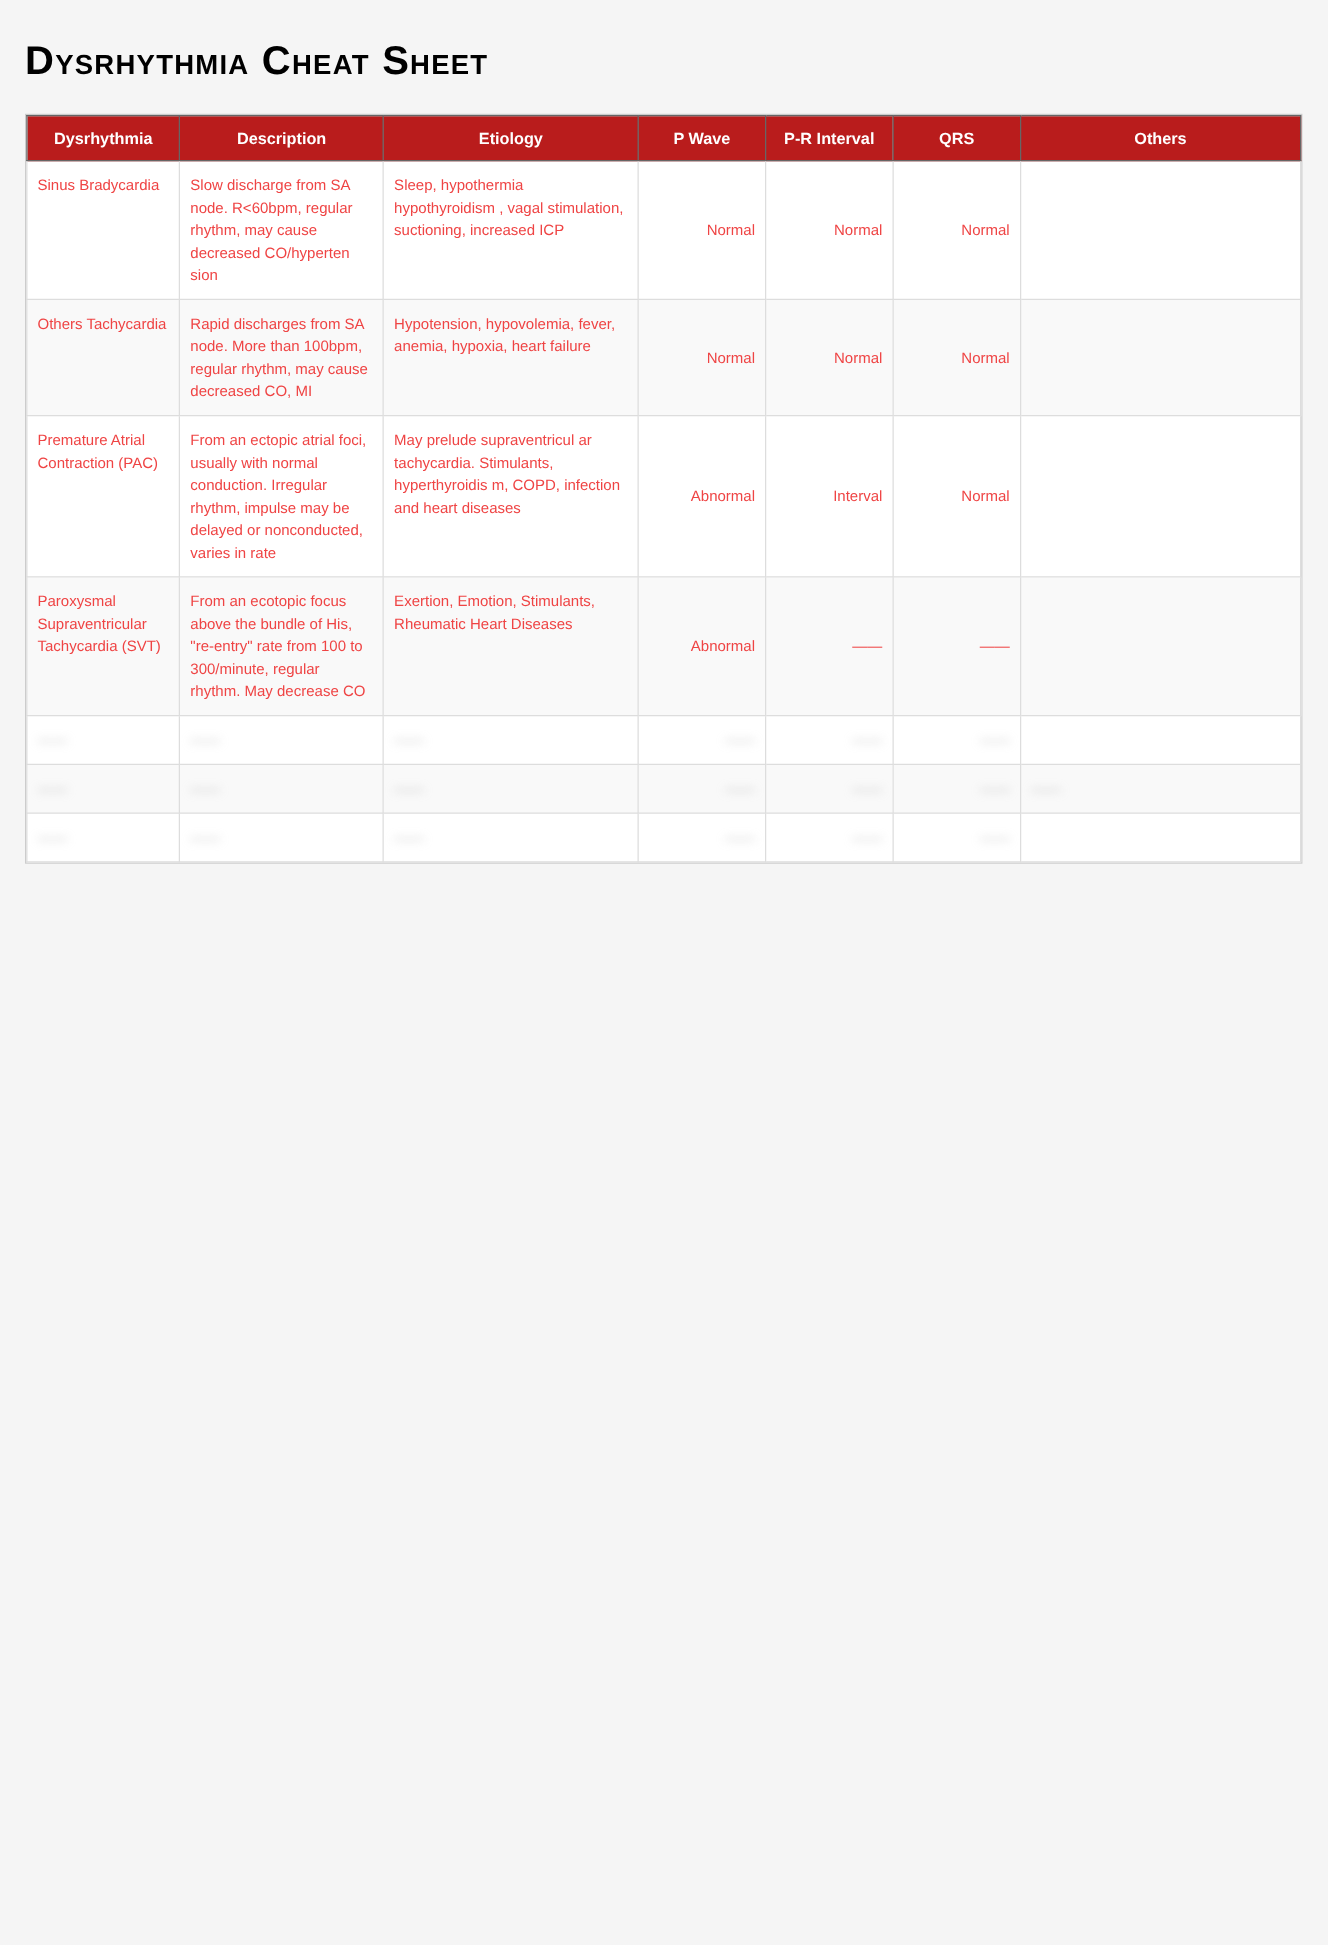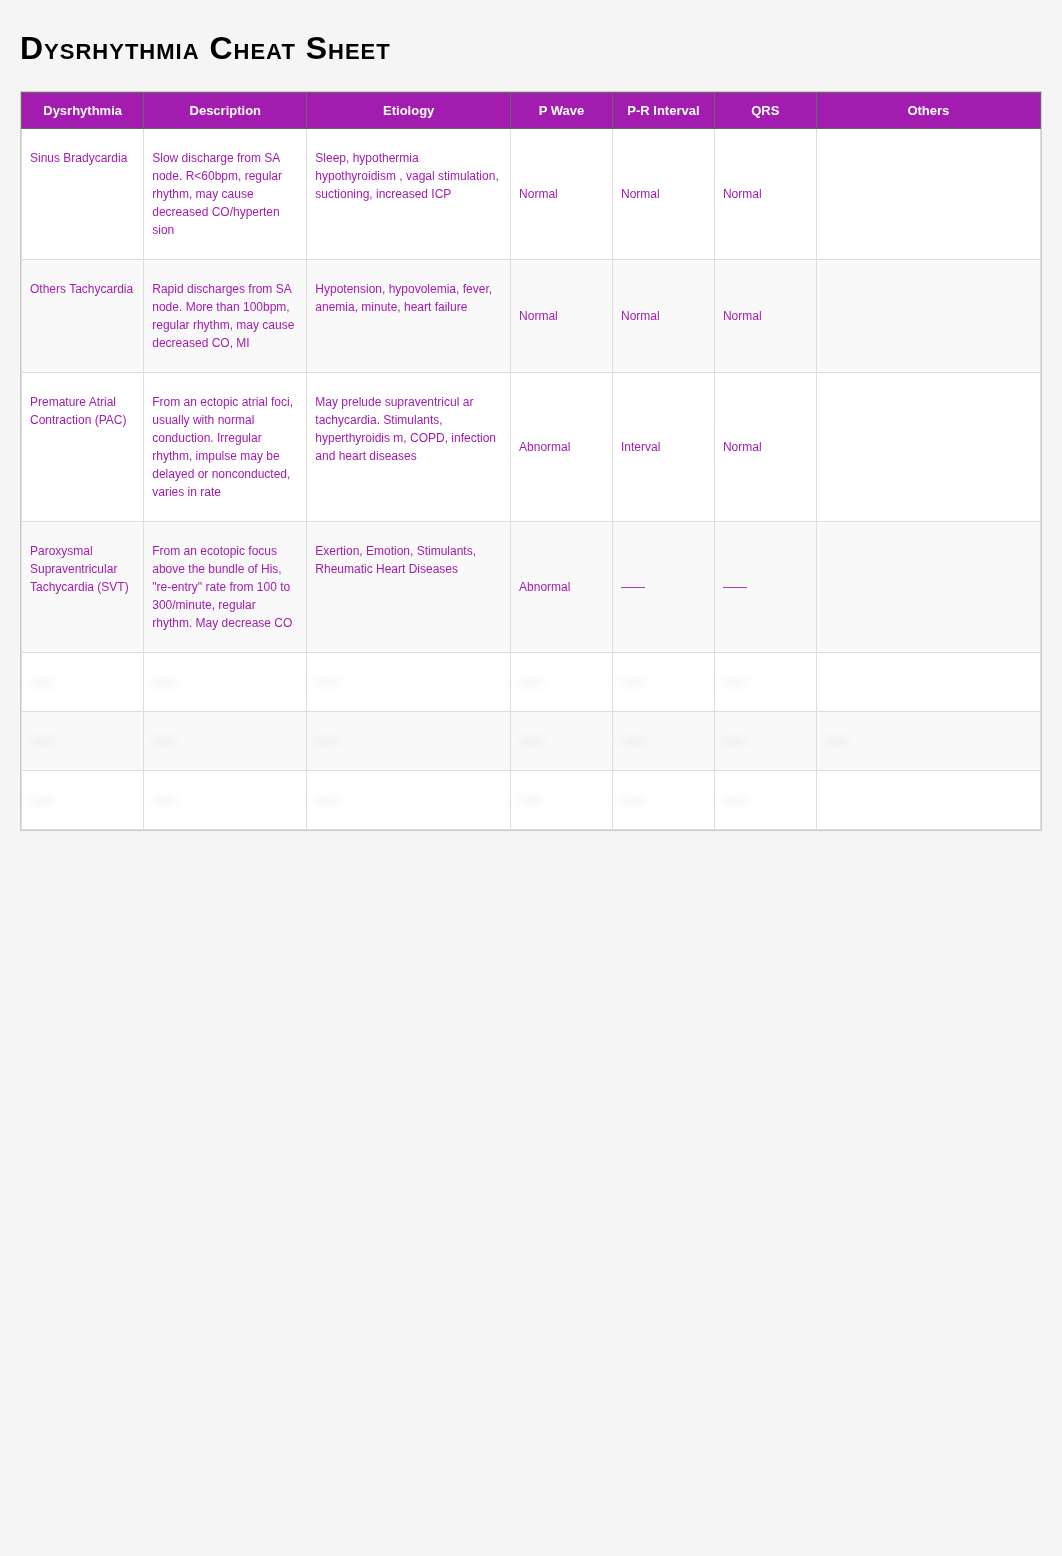--- a/index.html
+++ b/index.html
@@ -22,47 +22,47 @@
       width: 100%;
       border-collapse: collapse;
       background: #fff;
       border: 1px solid #ccc;
     }
     table {
       width: 100%;
       border-collapse: collapse;
     }
     thead tr {
-      background: #a21caf;
+      background: #b91c1c;
       color: #fff;
     }
     thead th {
       padding: 10px 8px;
       font-size: 13px;
       font-weight: bold;
       text-align: center;
       border: 1px solid #666;
     }
     tbody tr {
       border-bottom: 1px solid #ccc;
       vertical-align: top;
     }
     tbody tr:nth-child(even) {
       background: #f9f9f9;
     }
     tbody td {
-      padding: 20px 8px;
+      padding: 10px 8px;
       font-size: 12px;
-      color: #a21caf;
+      color: #ef4444;
       border: 1px solid #ddd;
       vertical-align: top;
       line-height: 1.5;
     }
     td.center {
-      text-align: left;
+      text-align: right;
       vertical-align: middle;
     }
     .blurred {
       filter: blur(4px);
       color: #aaa;
       user-select: none;
     }
     .col-dysrhythmia { width: 12%; }
     .col-description { width: 16%; }
     .col-etiology    { width: 20%; }
@@ -95,21 +95,21 @@
           <td class="col-description" style="white-space: pre-wrap;">Slow discharge from SA node. R&lt;60bpm, regular rhythm, may cause decreased CO/hyperten sion</td>
           <td class="col-etiology" style="white-space: pre-wrap;">Sleep, hypothermia hypothyroidism , vagal stimulation, suctioning, increased ICP</td>
           <td class="col-pwave center" style="white-space: pre-wrap;">Normal</td>
           <td class="col-pr center" style="white-space: pre-wrap;">Normal</td>
           <td class="col-qrs center" style="white-space: pre-wrap;">Normal</td>
           <td class="col-others" style="white-space: pre-wrap;"></td>
         </tr>
         <tr>
           <td class="col-dysrhythmia" style="white-space: pre-wrap;">Others Tachycardia</td>
           <td class="col-description" style="white-space: pre-wrap;">Rapid discharges from SA node. More than 100bpm, regular rhythm, may cause decreased CO, MI</td>
-          <td class="col-etiology" style="white-space: pre-wrap;">Hypotension, hypovolemia, fever, anemia, minute, heart failure</td>
+          <td class="col-etiology" style="white-space: pre-wrap;">Hypotension, hypovolemia, fever, anemia, hypoxia, heart failure</td>
           <td class="col-pwave center" style="white-space: pre-wrap;">Normal</td>
           <td class="col-pr center" style="white-space: pre-wrap;">Normal</td>
           <td class="col-qrs center" style="white-space: pre-wrap;">Normal</td>
           <td class="col-others" style="white-space: pre-wrap;"></td>
         </tr>
         <tr>
           <td class="col-dysrhythmia" style="white-space: pre-wrap;">Premature Atrial Contraction (PAC)</td>
           <td class="col-description" style="white-space: pre-wrap;">From an ectopic atrial foci, usually with normal conduction. Irregular rhythm, impulse may be delayed or nonconducted, varies in rate</td>
           <td class="col-etiology" style="white-space: pre-wrap;">May prelude supraventricul ar tachycardia. Stimulants, hyperthyroidis m, COPD, infection and heart diseases</td>
           <td class="col-pwave center" style="white-space: pre-wrap;">Abnormal</td>

